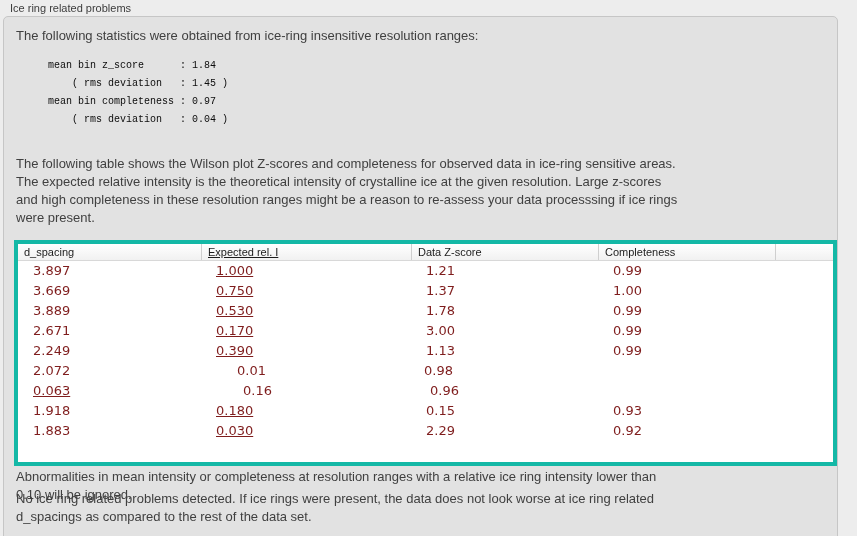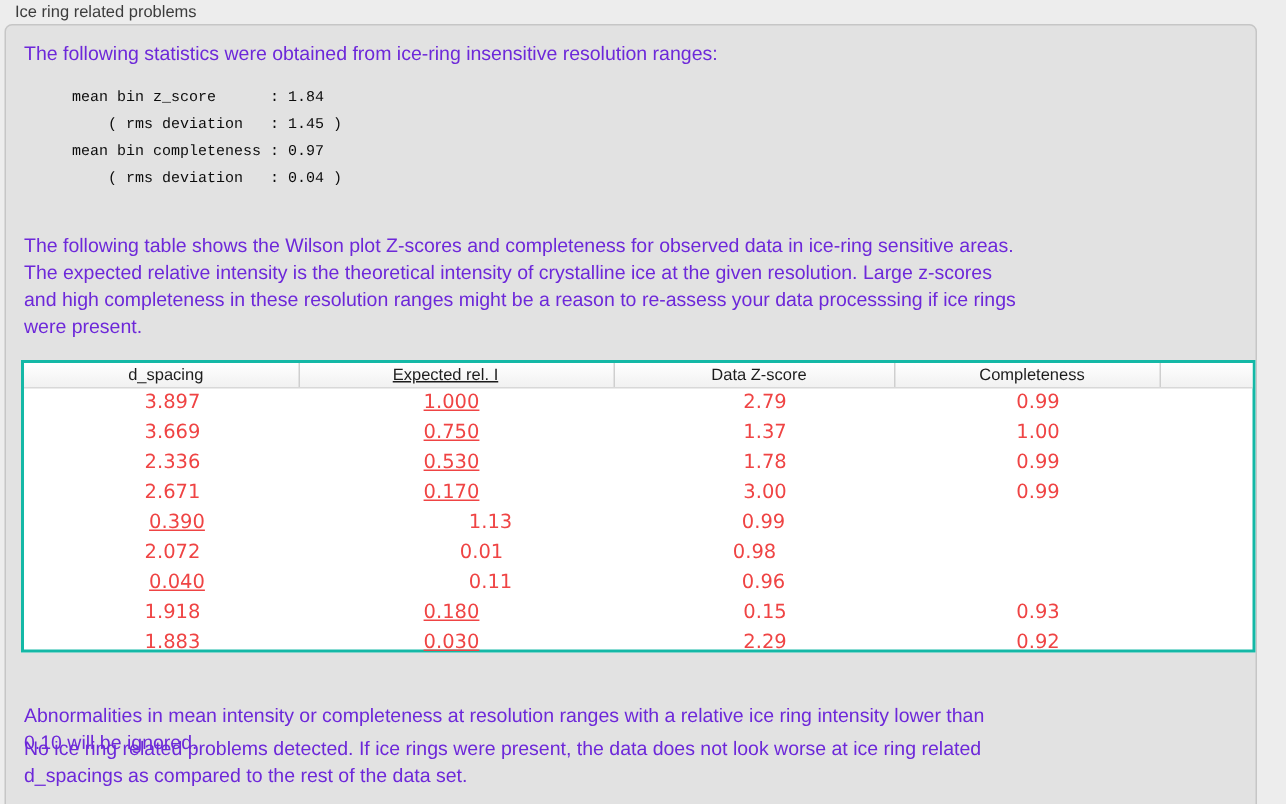--- a/index.html
+++ b/index.html
@@ -19,58 +19,57 @@
 
   .group-box {
     position:absolute; left:3px; top:16px; width:835px; height:530px;
     background:#e2e2e2;
     border:1px solid #c6c6c6;
     border-radius:5px;
   }
 
   .para {
     position:absolute; left:16px; width:818px;
-    font-size:13px; line-height:18px; color:#6d28d9;
+    font-size:13px; line-height:18px; color:#404040;
     white-space:pre-line;
   }
   .intro-text   { top:27px; }
   .description  { top:155px; }
   .note-ignore  { top:468px; }
   .note-result  { top:490px; }
 
   .stats-block {
     position:absolute; left:48px; top:57px;
     font-family:"Liberation Mono", monospace;
     font-size:10px; line-height:18px; color:#0c0c0c;
     white-space:pre;
   }
 
   .list-table {
     position:absolute; left:14px; top:240px;
-    width:823px; height:195px;
+    width:823px; height:226px;
     background:#ffffff;
-    border:2px solid #14b8a6;
-    text-align:center;
+    border:4px solid #14b8a6;
   }
   .thead {
     display:flex; height:17px;
     background:linear-gradient(#ffffff,#f1f1f1);
     border-bottom:1px solid #d8d8d8;
   }
   .th {
     font-size:11px; color:#1c1c1c;
     padding:2px 0 0 6px;
     overflow:hidden; white-space:nowrap;
   }
   .th + .th { border-left:1px solid #cfcfcf; }
   .tbody { }
   .trow { display:flex; height:20px; }
   .tcell {
     font-family:"DejaVu Sans", sans-serif;
-    font-size:13px; line-height:20px; color:#ef4444;
+    font-size:13px; line-height:20px; color:#7f1d1d;
     padding-left:15px;
     overflow:hidden; white-space:nowrap;
   }
   .c0 { width:183px; }
   .c1 { width:189px;text-decoration:underline; }
   .c2 { width:187px;margin-left:21px; }
   .c3 { width:177px; }
   .c4 { flex:1; }
 </style>
 </head>
@@ -99,60 +98,61 @@
         <div class="th c0">d_spacing</div>
         <div class="th c1">Expected rel. I</div>
         <div class="th c2">Data Z-score</div>
         <div class="th c3">Completeness</div>
         <div class="th c4"></div>
       </div>
     <div class="tbody">
         <div class="trow">
           <div class="tcell c0">3.897</div>
           <div class="tcell c1">1.000</div>
-          <div class="tcell c2">2.79</div>
+          <div class="tcell c2">1.21</div>
           <div class="tcell c3">0.99</div>
           <div class="tcell c4"></div>
         </div>
         <div class="trow">
           <div class="tcell c0">3.669</div>
           <div class="tcell c1">0.750</div>
           <div class="tcell c2">1.37</div>
           <div class="tcell c3">1.00</div>
           <div class="tcell c4"></div>
         </div>
         <div class="trow">
-          <div class="tcell c0">2.336</div>
+          <div class="tcell c0">3.889</div>
           <div class="tcell c1">0.530</div>
           <div class="tcell c2">1.78</div>
           <div class="tcell c3">0.99</div>
           <div class="tcell c4"></div>
         </div>
         <div class="trow">
           <div class="tcell c0">2.671</div>
           <div class="tcell c1">0.170</div>
           <div class="tcell c2">3.00</div>
           <div class="tcell c3">0.99</div>
           <div class="tcell c4"></div>
         </div>
         <div class="trow">
+          <div class="tcell c0">2.249</div>
           <div class="tcell c1">0.390</div>
           <div class="tcell c2">1.13</div>
           <div class="tcell c3">0.99</div>
           <div class="tcell c4"></div>
         </div>
         <div class="trow">
           <div class="tcell c0">2.072</div>
           <div class="tcell c2">0.01</div>
           <div class="tcell c3">0.98</div>
           <div class="tcell c4"></div>
         </div>
         <div class="trow">
-          <div class="tcell c1">0.040</div>
-          <div class="tcell c2">0.11</div>
+          <div class="tcell c1">0.063</div>
+          <div class="tcell c2">0.16</div>
           <div class="tcell c3">0.96</div>
           <div class="tcell c4"></div>
         </div>
         <div class="trow">
           <div class="tcell c0">1.918</div>
           <div class="tcell c1">0.180</div>
           <div class="tcell c2">0.15</div>
           <div class="tcell c3">0.93</div>
           <div class="tcell c4"></div>
         </div>

